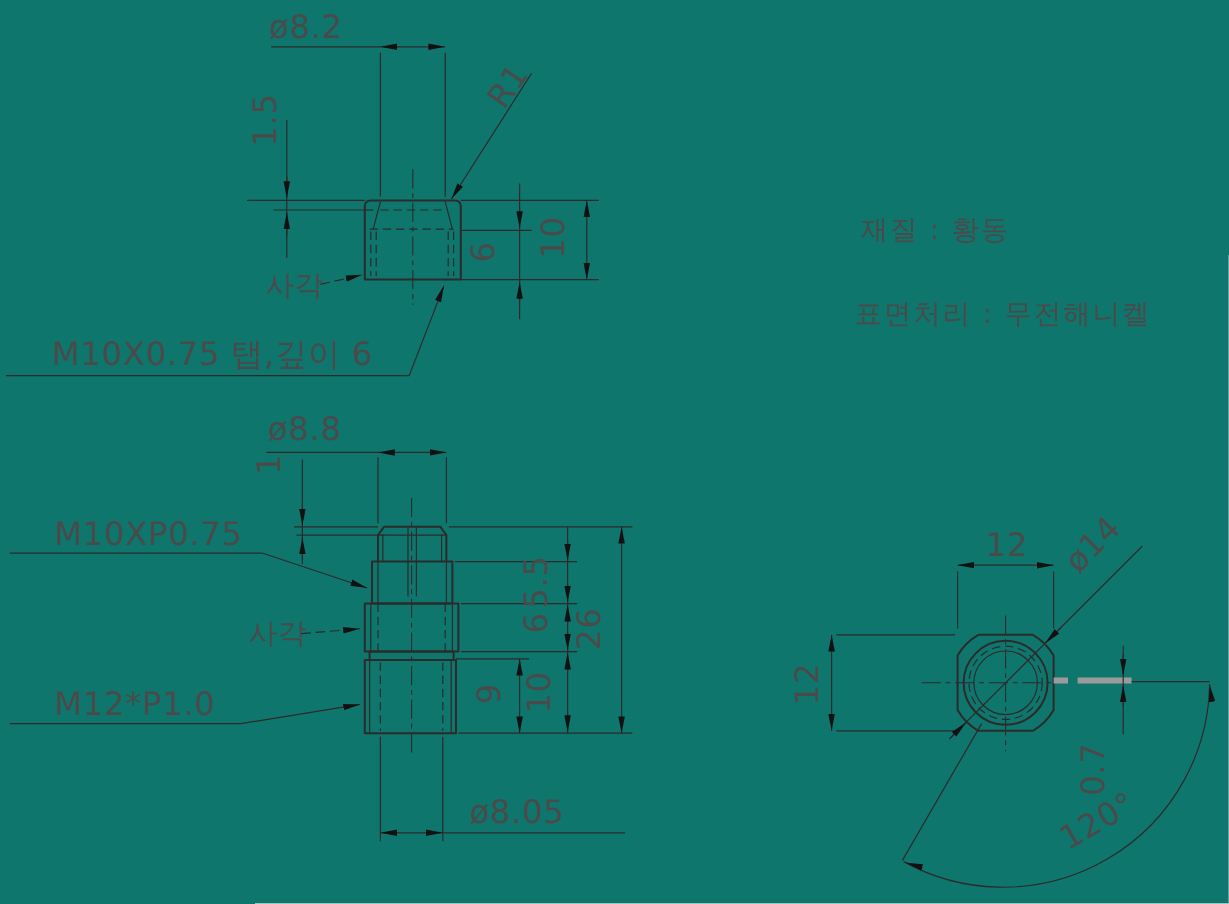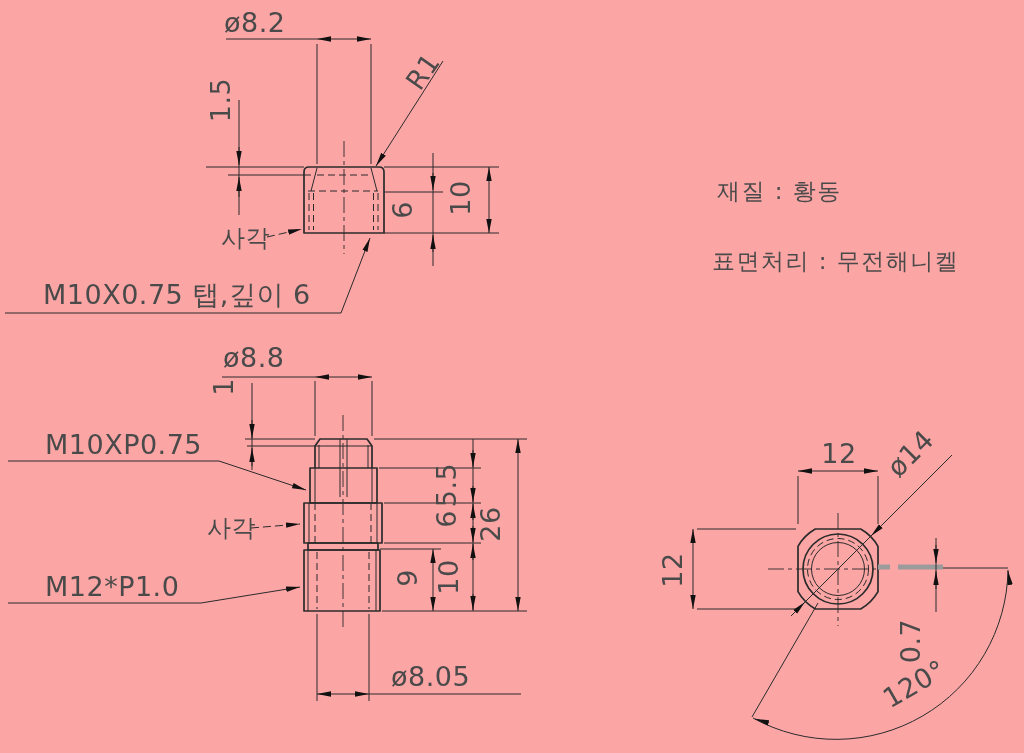--- a/index.html
+++ b/index.html
@@ -1,16 +1,16 @@
 <!DOCTYPE html>
 <html><head>
 <meta charset="utf-8">
 <style>
   html,body{margin:0;padding:0;background:#fff;}
-  .stage{width:1024px;height:753px;background:#fca5a5;position:relative;overflow:hidden;}
+  .stage{width:1024px;height:753px;background:#0f766e;position:relative;overflow:hidden;}
   svg{display:block;}
   .ol{stroke:#2b2b2b;stroke-width:1.7;fill:none;stroke-linejoin:round;}
   .tl{stroke:#2b2b2b;stroke-width:1;fill:none;}
   .hid{stroke:#2b2b2b;stroke-width:1;fill:none;stroke-dasharray:7 4;}
   .cl{stroke:#2b2b2b;stroke-width:.9;fill:none;stroke-dasharray:16 4 4 4;}
   .dim{stroke:#2b2b2b;stroke-width:1;fill:none;}
   .lead{stroke:#2b2b2b;stroke-width:1;fill:none;}
   .leadd{stroke:#2b2b2b;stroke-width:1;fill:none;stroke-dasharray:8 4;}
   .hi{stroke:#9b9b9b;stroke-width:5;fill:none;}
   text{fill:#4a4a4a;font-family:"DejaVu Sans",sans-serif;font-size:27px;letter-spacing:.5px;}

